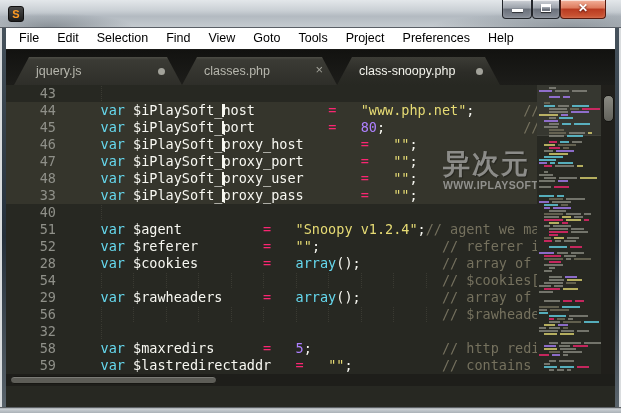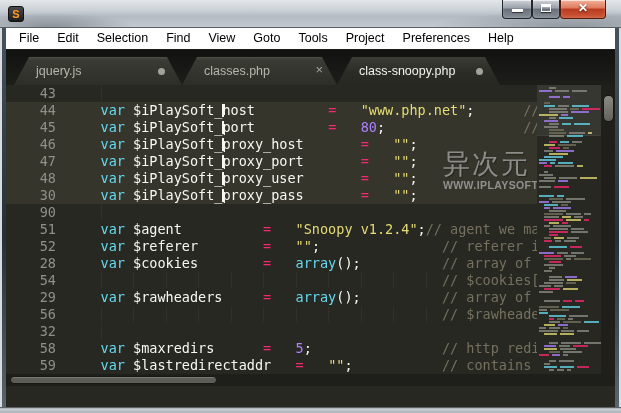--- a/index.html
+++ b/index.html
@@ -54,21 +54,21 @@
   
   .editor{position:absolute;left:0;top:35px;width:531px;height:289px;overflow:hidden;background:#272822;}
   .row{position:absolute;left:0;width:531px;height:17px;}
   .row.hl{background:#35352c;}
   .gut{position:absolute;left:0;top:0;width:50px;text-align:right;color:#8f9089;
     font:13.5px/17px "DejaVu Sans Mono",monospace;}
   .code{position:absolute;left:62px;top:0;white-space:pre;font:13.5px/17px "DejaVu Sans Mono",monospace;}
   .guide{position:absolute;top:1px;height:15px;width:0;border-left:1px dotted #4a4a40;opacity:.55;}
   .cur{display:inline-block;width:1.5px;height:13px;margin-right:-1.5px;background:#f8f8f0;vertical-align:-2px;}
   .watermark{position:absolute;left:437px;top:64px;opacity:.62;pointer-events:none;}
-  .wm1{font-size:27px;font-weight:normal;color:#c2c2c2;letter-spacing:2px;
+  .wm1{font-size:27px;font-weight:bold;color:#c2c2c2;letter-spacing:2px;
     text-shadow:1px 1px 1px rgba(0,0,0,.5);line-height:30px;}
   .wm2{font-size:10.5px;font-weight:bold;color:#c8c8c8;letter-spacing:.4px;line-height:12px;}
   
   .vtrack{position:absolute;left:595px;top:35px;width:14px;height:289px;background:#201f1b;}
   .minimap{position:absolute;left:531px;top:35px;width:64px;height:289px;overflow:hidden;background:#272822;}
   .mm-viewport{position:absolute;left:0;top:0;width:100%;height:50px;background:rgba(248,248,242,.07);
     border-bottom:1px solid rgba(255,255,255,.05);}
   .mmrow{position:absolute;height:2px;}
   .vthumb{position:absolute;left:597px;top:45px;width:11px;height:27px;border-radius:5px;
     background:linear-gradient(180deg,#8a8a82,#62625c);border:1px solid #151512;box-sizing:border-box;}
@@ -172,26 +172,26 @@
         </div>
         <div class="row" style="top: 153px;">
           <span class="gut">52</span>
           <span class="code"><span style="color: rgb(248, 248, 242);">    </span><span style="color: rgb(102, 217, 239);">var</span><span style="color: rgb(248, 248, 242);"> $referer        </span><span style="color: rgb(249, 38, 114);">=</span><span style="color: rgb(248, 248, 242);">   </span><span style="color: rgb(230, 219, 116);">""</span><span style="color: rgb(248, 248, 242);">;               </span><span style="color: rgb(117, 113, 94);">// referer info to pass</span></span>
         </div>
         <div class="row" style="top: 136px;">
           <span class="gut">51</span>
           <span class="code"><span style="color: rgb(248, 248, 242);">    </span><span style="color: rgb(102, 217, 239);">var</span><span style="color: rgb(248, 248, 242);"> $agent          </span><span style="color: rgb(249, 38, 114);">=</span><span style="color: rgb(248, 248, 242);">   </span><span style="color: rgb(230, 219, 116);">"Snoopy v1.2.4"</span><span style="color: rgb(248, 248, 242);">;</span><span style="color: rgb(117, 113, 94);">// agent we masquerade as</span></span>
         </div>
         <div class="row" style="top: 119px;">
-          <span class="gut">90</span>
+          <span class="gut">40</span>
           <span class="guide" style="left: 94.508px;"></span>
           <span class="code"></span>
         </div>
         <div class="row hl" style="top: 102px;">
-          <span class="gut">30</span>
+          <span class="gut">33</span>
           <span class="code"><span style="color: rgb(248, 248, 242);">    </span><span style="color: rgb(102, 217, 239);">var</span><span style="color: rgb(248, 248, 242);"> $iPlaySoft_</span><span class="cur" style="background: rgb(248, 248, 240);"></span><span style="color: rgb(248, 248, 242);">proxy_pass       </span><span style="color: rgb(249, 38, 114);">=</span><span style="color: rgb(248, 248, 242);">   </span><span style="color: rgb(230, 219, 116);">""</span><span style="color: rgb(248, 248, 242);">;                 </span></span>
         </div>
         <div class="row hl" style="top: 85px;">
           <span class="gut">48</span>
           <span class="code"><span style="color: rgb(248, 248, 242);">    </span><span style="color: rgb(102, 217, 239);">var</span><span style="color: rgb(248, 248, 242);"> $iPlaySoft_</span><span class="cur" style="background: rgb(248, 248, 240);"></span><span style="color: rgb(248, 248, 242);">proxy_user       </span><span style="color: rgb(249, 38, 114);">=</span><span style="color: rgb(248, 248, 242);">   </span><span style="color: rgb(230, 219, 116);">""</span><span style="color: rgb(248, 248, 242);">;                 </span></span>
         </div>
         <div class="row hl" style="top: 68px;">
           <span class="gut">47</span>
           <span class="code"><span style="color: rgb(248, 248, 242);">    </span><span style="color: rgb(102, 217, 239);">var</span><span style="color: rgb(248, 248, 242);"> $iPlaySoft_</span><span class="cur" style="background: rgb(248, 248, 240);"></span><span style="color: rgb(248, 248, 242);">proxy_port       </span><span style="color: rgb(249, 38, 114);">=</span><span style="color: rgb(248, 248, 242);">   </span><span style="color: rgb(230, 219, 116);">""</span><span style="color: rgb(248, 248, 242);">;                 </span></span>
         </div>

